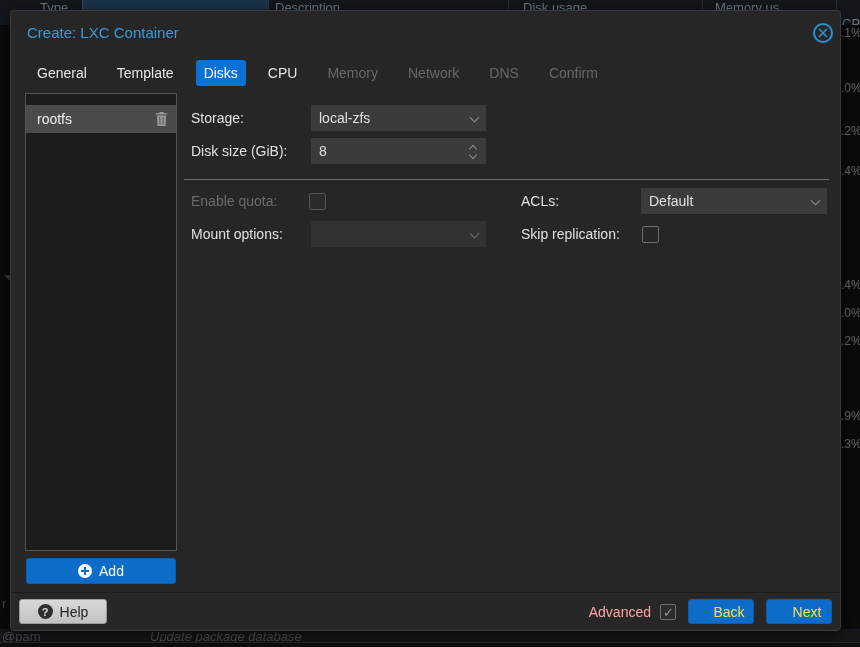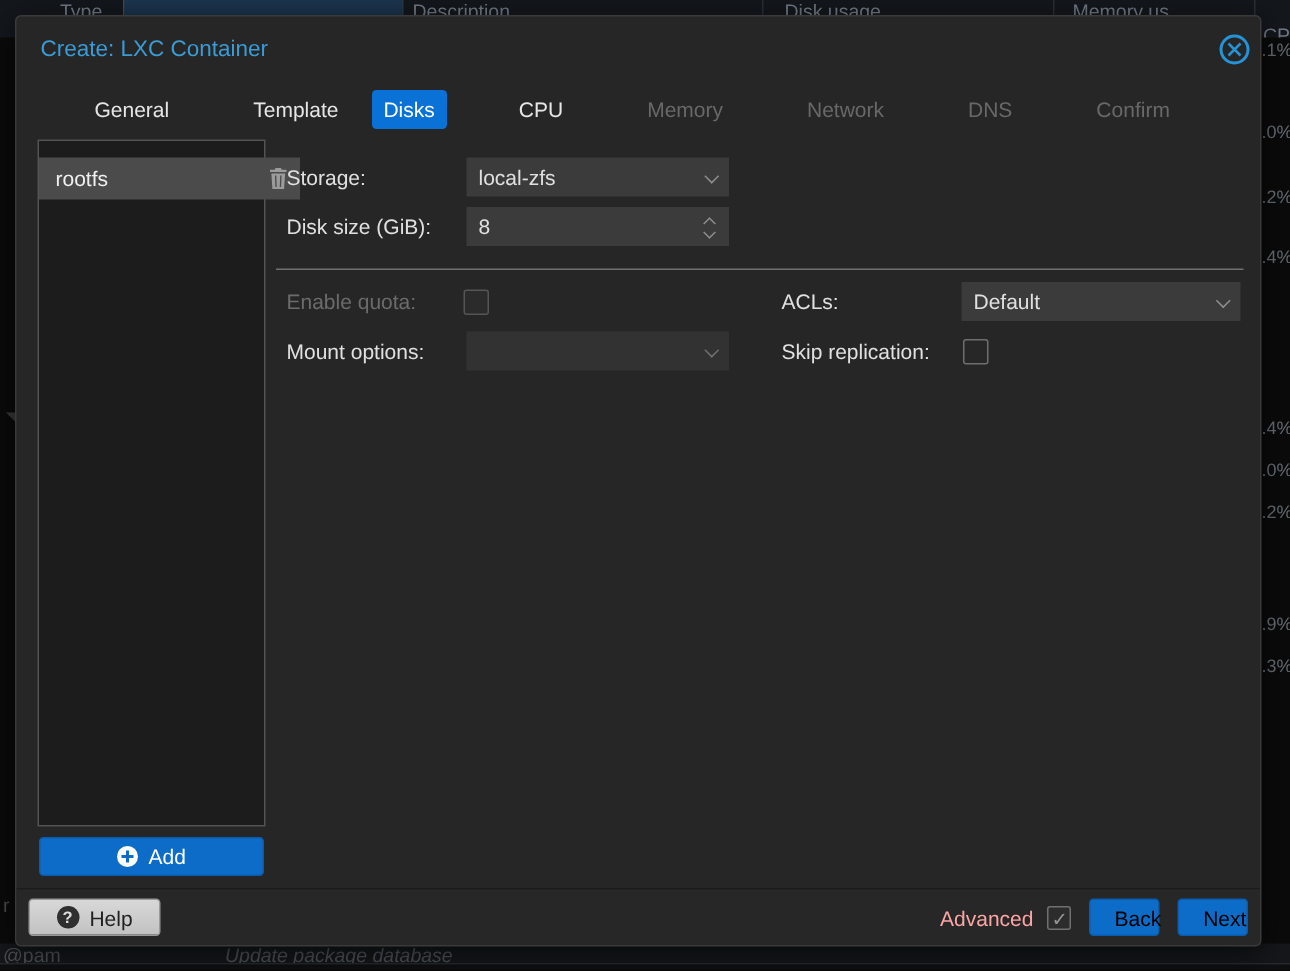--- a/index.html
+++ b/index.html
@@ -46,28 +46,28 @@
     background:#262626; border:1px solid #3a3a3a; border-radius:4px;
     box-shadow:0 4px 22px rgba(0,0,0,.65); z-index:5; }
 
   .dlg-title { position:absolute; left:16px; top:13px; font-size:15px; color:#3a9bd5; }
   .close-btn { position:absolute; right:7px; top:12px; width:20px; height:20px;
     border:2px solid #2593d6; border-radius:50%; display:flex;
     align-items:center; justify-content:center; cursor:pointer; }
 
   .tabs { position:absolute; left:26px; top:48px; height:27px;
     display:flex; align-items:center; gap:30px; font-size:14px; }
-  .tab { color:#e6e6e6; white-space:nowrap; cursor:pointer;margin-left:26px; }
+  .tab { color:#e6e6e6; white-space:nowrap; cursor:pointer; }
   .tab.active { background:#0a72d6; color:#fff; padding:5px 8px; margin:-5px -8px;
     border-radius:3px; }
   .tab.disabled { color:#686868; cursor:default; }
 
   .disk-list { position:absolute; left:14px; top:82px; width:152px; height:458px;
     background:#1c1c1c; border:1px solid #545454; }
-  .disk-item { position:relative; margin-top:11px; width:174px; height:28px;
+  .disk-item { position:relative; margin-top:11px; width:150px; height:28px;
     background:#4b4b4b; color:#f0f0f0; font-size:14px;
     display:flex; align-items:center; padding-left:11px; cursor:pointer; }
   .trash { position:absolute; right:8px; top:7px; width:13px; height:14px; cursor:pointer; }
 
   .add-btn { position:absolute; left:15px; top:547px; width:150px; height:26px;
     background:#0c6cc8; border:1px solid #0a5dad; border-radius:3px; color:#fff;
     font-size:14px; font-family:inherit; display:flex; align-items:center;
     justify-content:center; gap:7px; cursor:pointer; }
   .plus-icon { width:14px; height:14px; background:#fff; border-radius:50%; position:relative; }
   .plus-icon::before { content:""; position:absolute; left:3px; top:6px; width:8px; height:2px; background:#0c6cc8; }
@@ -116,22 +116,22 @@
   .help-icon { width:15px; height:15px; border-radius:50%; background:#2f2f2f;
     color:#ddd; font-size:11px; font-weight:bold; display:flex; align-items:center;
     justify-content:center; }
   .help-icon::after { content:"?"; }
   .footer-right { display:flex; align-items:center; }
   .adv-label { font-size:14px; color:#fca5a5; margin-right:9px; }
   .adv-check { position:relative; width:16px; height:16px; background:#2c2c2c;
     border:1px solid #707070; border-radius:2px; margin-right:12px; cursor:pointer; }
   .adv-check.checked::after { content:"✓"; position:absolute; left:2px; top:0px;
     font-size:13px; color:#969696; }
-  .btn-blue { width:47px; height:25px; background:#0c6cc8; border:1px solid #0a5dad;
-    border-radius:3px; color:#000000; font-size:14px; font-family:inherit; cursor:pointer;padding-left:16px; }
+  .btn-blue { width:66px; height:25px; background:#0c6cc8; border:1px solid #0a5dad;
+    border-radius:3px; color:#fde047; font-size:14px; font-family:inherit; cursor:pointer;padding-left:16px; }
   .btn-back { margin-right:12px; }
 </style>
 </head>
 <body>
 
 <div class="screen">
 
   <div class="bg-top">
     <div class="th-highlight"></div>
     <span class="th-sep sep1"></span>

